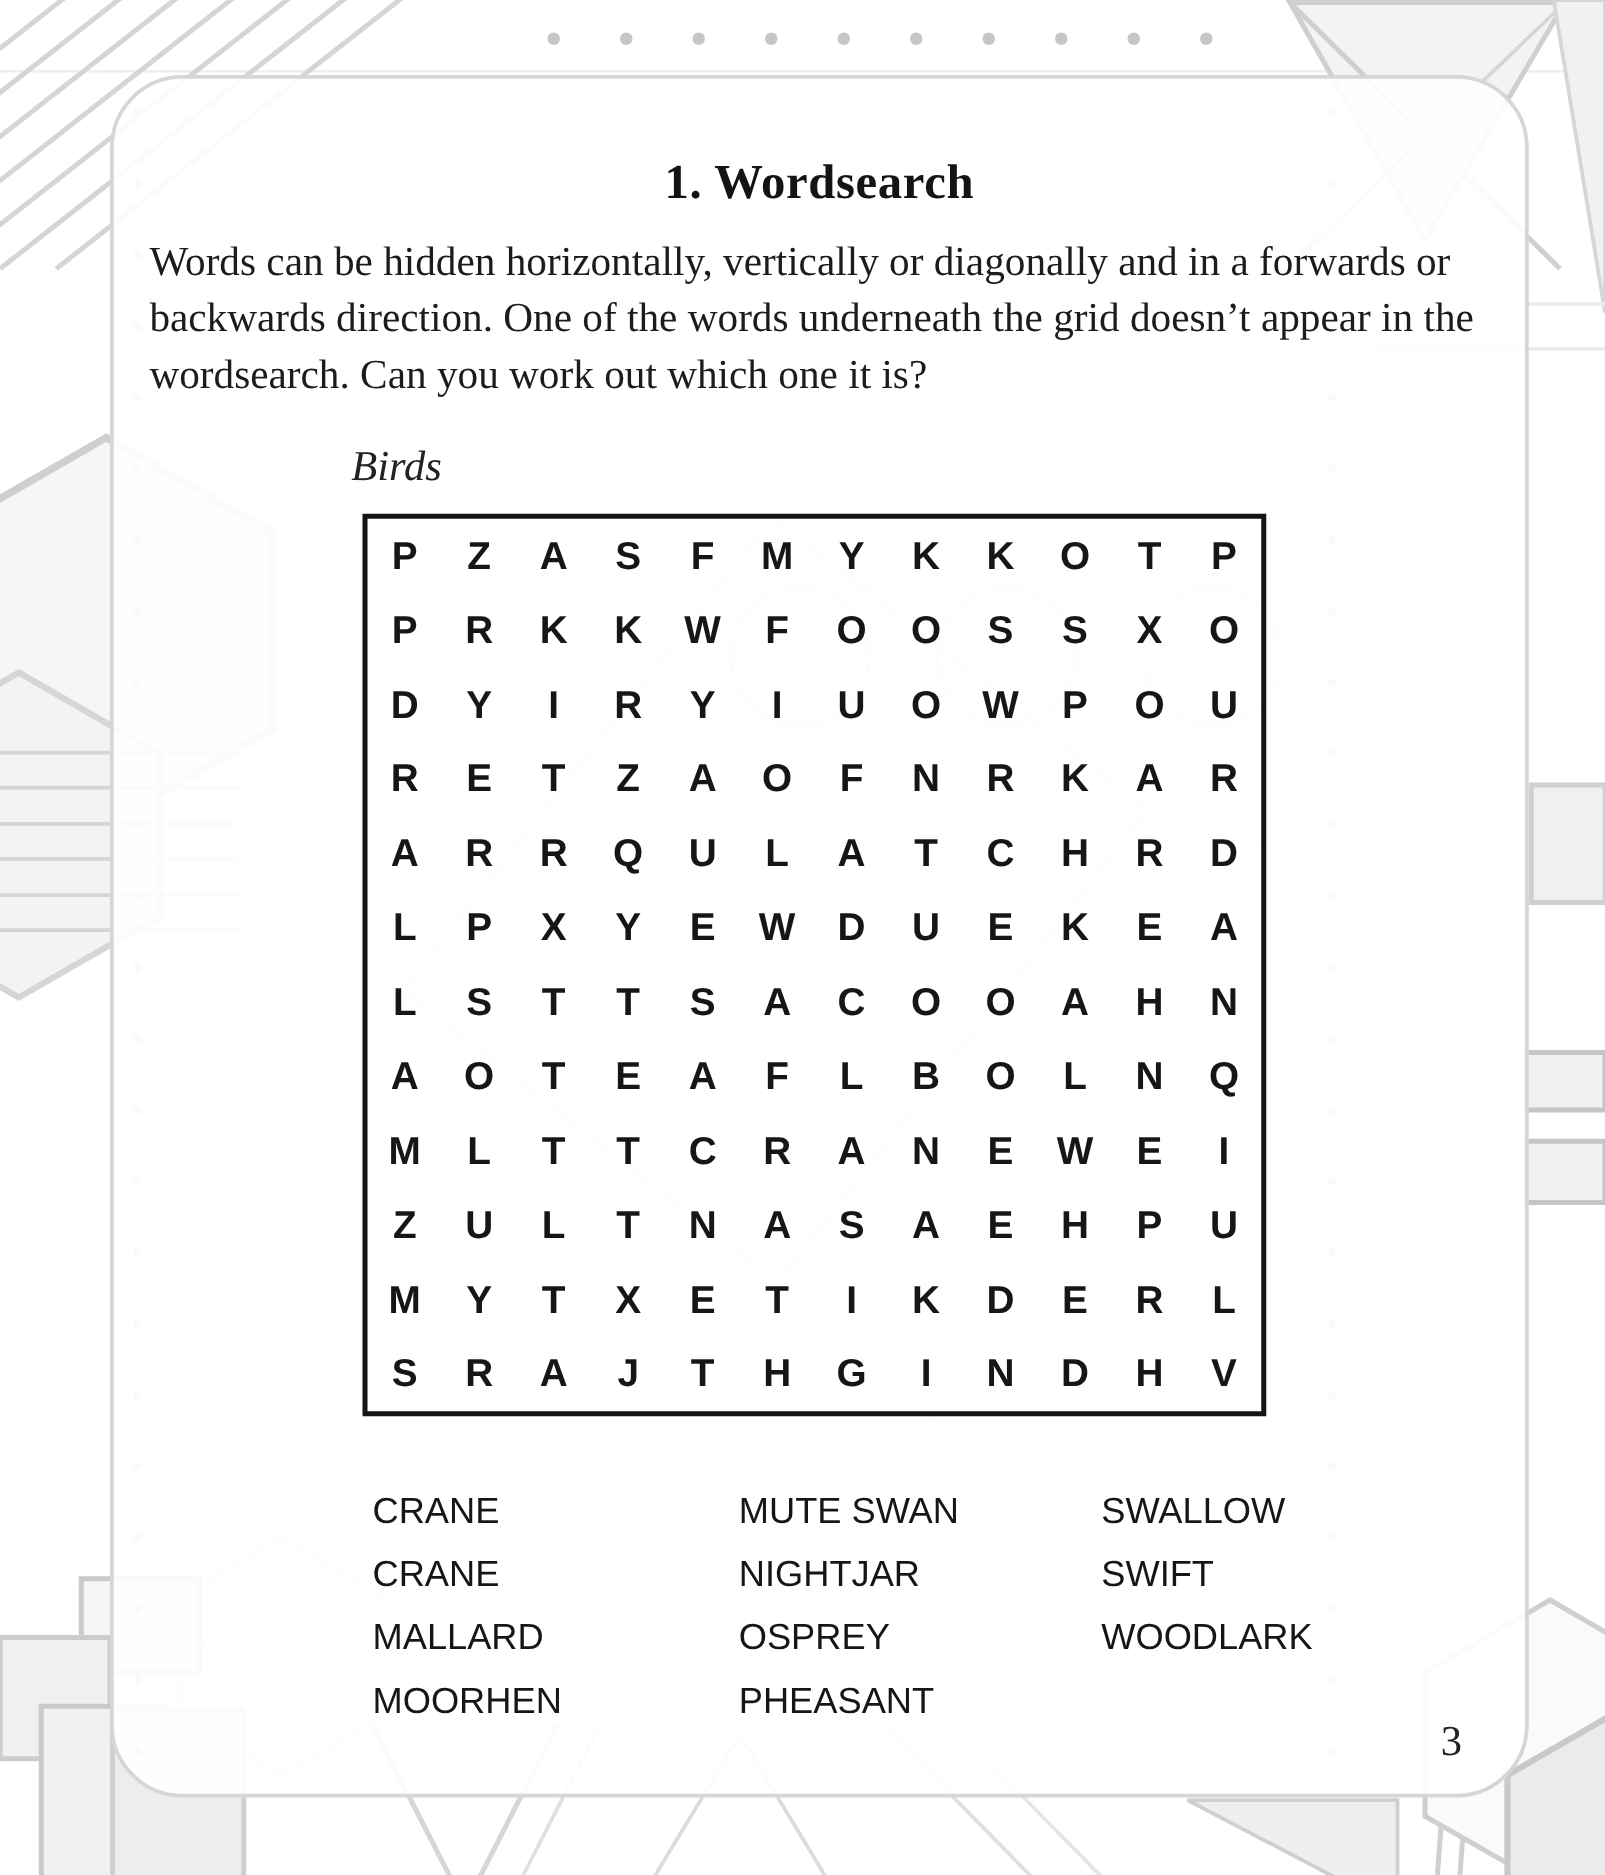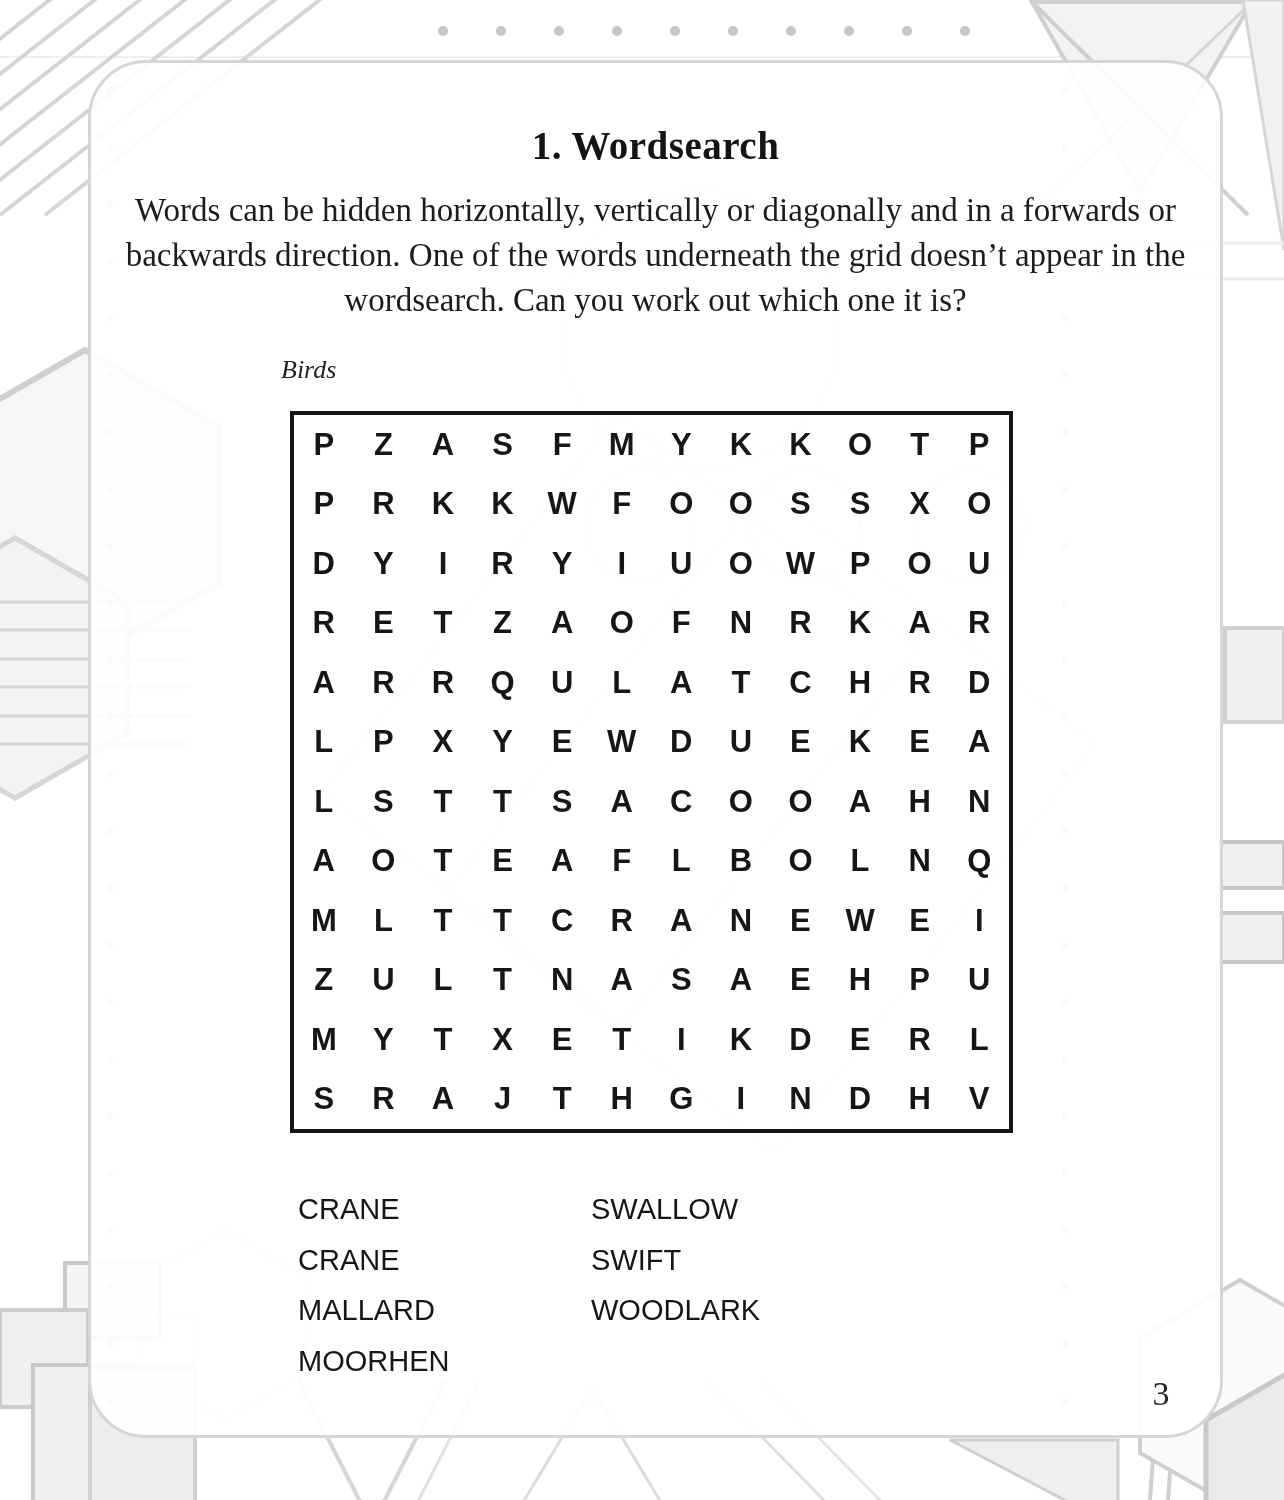--- a/index.html
+++ b/index.html
@@ -4,22 +4,22 @@
 <style>
   html,body{margin:0;padding:0;width:1284px;height:1500px;overflow:hidden;background:#ffffff;}
   .page{position:relative;width:1284px;height:1280px;background:#ffffff;
         font-family:"Liberation Serif",serif;color:#1b1b1b;}
   svg.bg{position:absolute;left:0;top:0;width:1284px;height:1500px;}
   .card{position:absolute;left:88px;top:60px;width:1129px;height:1372px;
         background:rgba(255,255,255,0.9);border:3px solid #d6d6d6;border-radius:58px;}
   .title{position:absolute;top:34px;left:0;width:100%;text-align:center;
          font-size:39px;font-weight:700;letter-spacing:.5px;color:#141414;}
   .instructions{position:absolute;top:92px;left:50%;transform:translateX(-50%);
-         width:1072px;text-align:center;font-size:33px;line-height:45px;color:#1c1c1c;}
-  .category{position:absolute;left:190px;top:292px;font-style:italic;font-size:26px;color:#222;font-family:Liberation Serif, serif;}
+         width:1072px;font-size:33px;line-height:45px;color:#1c1c1c;}
+  .category{position:absolute;left:190px;top:292px;font-style:italic;font-size:34px;color:#222;font-family:Liberation Serif, serif;}
   .grid{position:absolute;left:199px;top:348px;width:715px;height:714px;
         border:4px solid #151515;display:grid;background:transparent;
         grid-template-columns:repeat(12,1fr);grid-template-rows:repeat(12,1fr);}
   .cell{display:flex;align-items:center;justify-content:center;
         font-family:"Liberation Sans",sans-serif;font-weight:700;font-size:31px;color:#161616;}
   .words{position:absolute;left:207px;top:1121px;width:900px;height:212px;}
   .wcol{position:absolute;top:0;}
   .wcol:nth-child(1){left:0;}
   .wcol:nth-child(2){left:293px;}
   .wcol:nth-child(3){left:583px;}
@@ -326,20 +326,26 @@
         <div class="cell">V</div>
       </div>
     <div class="words" id="words">
         <div class="wcol">
           <div class="word">CRANE</div>
           <div class="word">CRANE</div>
           <div class="word">MALLARD</div>
           <div class="word">MOORHEN</div>
         </div>
         <div class="wcol">
+          <div class="word">MUTE SWAN</div>
+          <div class="word">NIGHTJAR</div>
+          <div class="word">OSPREY</div>
+          <div class="word">PHEASANT</div>
+        </div>
+        <div class="wcol">
           <div class="word">SWALLOW</div>
           <div class="word">SWIFT</div>
           <div class="word">WOODLARK</div>
         </div>
       </div>
     <div class="pagenum">3</div>
   </div>
 
 </div>
 

